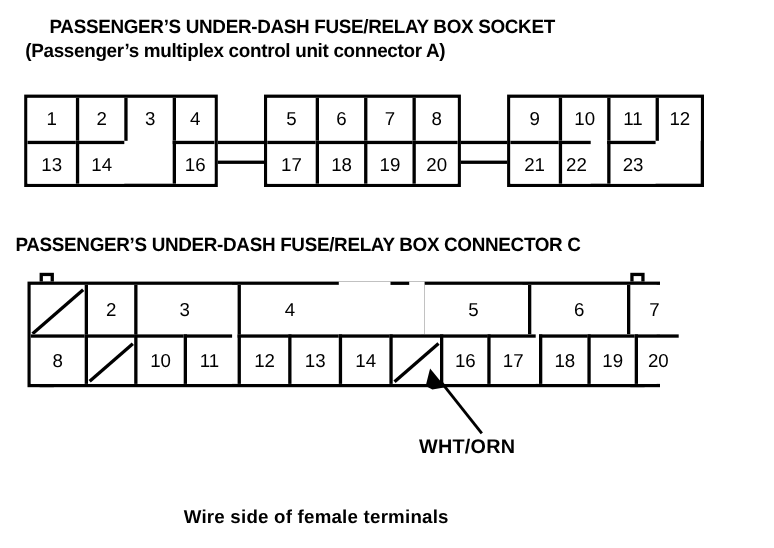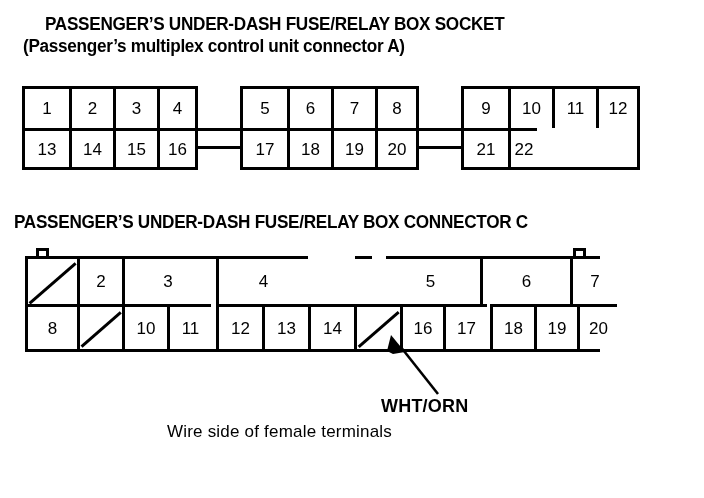--- a/index.html
+++ b/index.html
@@ -31,21 +31,21 @@
   #socket-title-line1 { left: 45px; top: 14px; }
   #socket-title-line2 { left: 23px; top: 36px; }
   #connector-c-title  { left: 14px; top: 212px; }
 
   
   .caption {
     position: absolute;
     font-size: 17px;
     white-space: nowrap;
   }
-  #wire-side-caption { left: 167px; top: 422px; letter-spacing: 0.2px; }
+  #wire-side-caption { left: 167px; top: 460px; letter-spacing: 0.2px; font-weight: bold; }
 
   #wht-orn-label {
     position: absolute;
     left: 381px;
     top: 396px;
     font-size: 18px;
     font-weight: bold;
     letter-spacing: 0.2px;
     white-space: nowrap;
   }
@@ -138,23 +138,20 @@
     <div class="cell div-left" style="left:132px;top:0; width:38px; height:39px;">
         <span class="cell-num">4</span>
       </div>
 
     <div class="cell div-top" style="left:0;   top:39px; width:44px; height:39px;">
         <span class="cell-num">13</span>
       </div>
     <div class="cell div-top div-left" style="left:44px; top:39px; width:44px; height:39px;">
         <span class="cell-num">14</span>
       </div>
-    <div class="cell div-top div-left" style="left:88px; top:39px; width:44px; height:39px;">
-        <span class="cell-num">15</span>
-      </div>
     <div class="cell div-top div-left" style="left:132px;top:39px; width:38px; height:39px;">
         <span class="cell-num">16</span>
       </div>
   </div>
 
   <div class="conn-block" style="left:240px; top:86px; width:179px; height:84px;">
     <div class="cell" style="left:0;   top:0; width:44px; height:39px;">
         <span class="cell-num">5</span>
       </div>
     <div class="cell div-left" style="left:44px; top:0; width:44px; height:39px;">
@@ -193,20 +190,23 @@
       </div>
     <div class="cell div-left" style="left:132px;top:0; width:41px; height:39px;">
         <span class="cell-num">12</span>
       </div>
 
     <div class="cell div-top" style="left:0;   top:39px; width:44px; height:39px;">
         <span class="cell-num">21</span>
       </div>
     <div class="cell div-top div-left" style="left:44px; top:39px; width:29px; height:39px;">
         <span class="cell-num">22</span>
+      </div>
+    <div class="cell div-top div-left" style="left:88px; top:39px; width:44px; height:39px;">
+        <span class="cell-num">23</span>
       </div>
   </div>
 </div>
 
 <div class="heading" id="connector-c-title">PASSENGER’S UNDER-DASH FUSE/RELAY BOX CONNECTOR C</div>
 
 <div id="connector-c-diagram">
 
   <div class="mount-tab" style="left:36px;  top:248px;"></div>
   <div class="mount-tab" style="left:36px;  top:341px;"></div>

